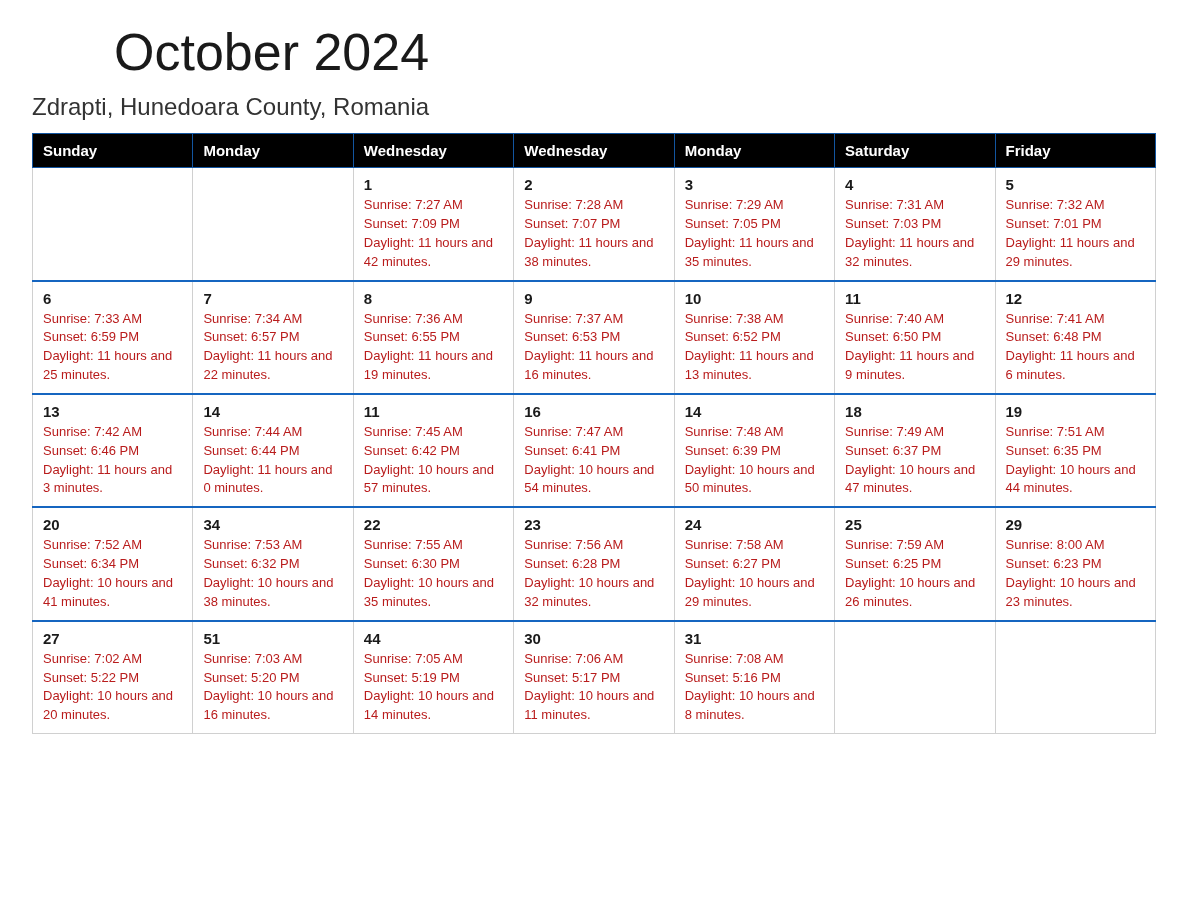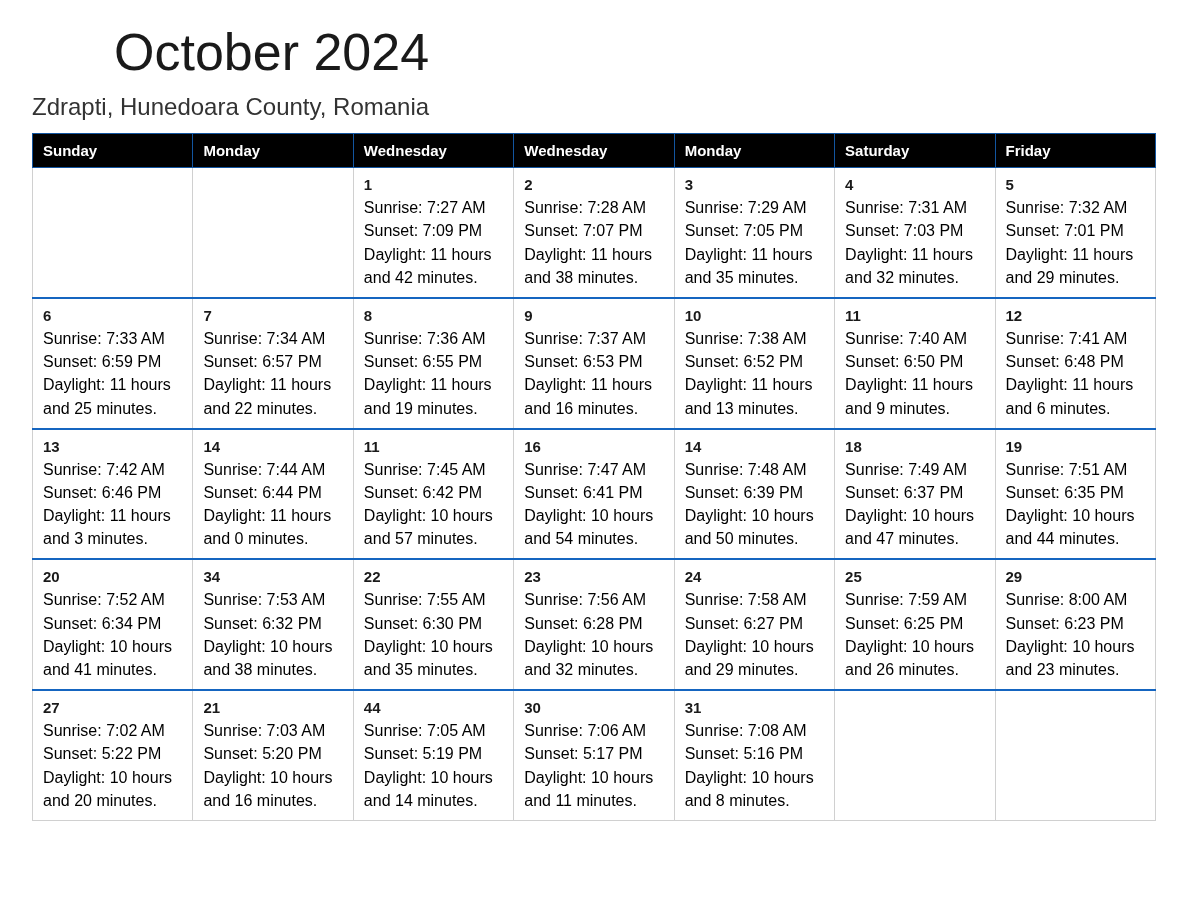--- a/index.html
+++ b/index.html
@@ -77,22 +77,22 @@
       background: #fff;
     }
     .day-num {
       font-size: 15px;
       font-weight: bold;
       color: #1a1a1a;
       display: block;
       margin-bottom: 3px;
     }
     .day-detail {
-      font-size: 16px;
-      color: #000000;
+      font-size: 13px;
+      color: #b91c1c;
       line-height: 1.45;
     }
     .empty-cell {
       background: #fff;
     }
     .calendar tbody tr {
       border-bottom: 2px solid #1565c0;
     }
     .calendar tbody tr:last-child {
       border-bottom: none;
@@ -234,21 +234,21 @@
           <span class="day-num">29</span>
           <div class="day-detail">Sunrise: 8:00 AM<br>Sunset: 6:23 PM<br>Daylight: 10 hours and 23 minutes.</div>
         </td>
       </tr>
       <tr>
         <td>
           <span class="day-num">27</span>
           <div class="day-detail">Sunrise: 7:02 AM<br>Sunset: 5:22 PM<br>Daylight: 10 hours and 20 minutes.</div>
         </td>
         <td>
-          <span class="day-num">21</span>
+          <span class="day-num">51</span>
           <div class="day-detail">Sunrise: 7:03 AM<br>Sunset: 5:20 PM<br>Daylight: 10 hours and 16 minutes.</div>
         </td>
         <td>
           <span class="day-num">44</span>
           <div class="day-detail">Sunrise: 7:05 AM<br>Sunset: 5:19 PM<br>Daylight: 10 hours and 14 minutes.</div>
         </td>
         <td>
           <span class="day-num">30</span>
           <div class="day-detail">Sunrise: 7:06 AM<br>Sunset: 5:17 PM<br>Daylight: 10 hours and 11 minutes.</div>
         </td>

